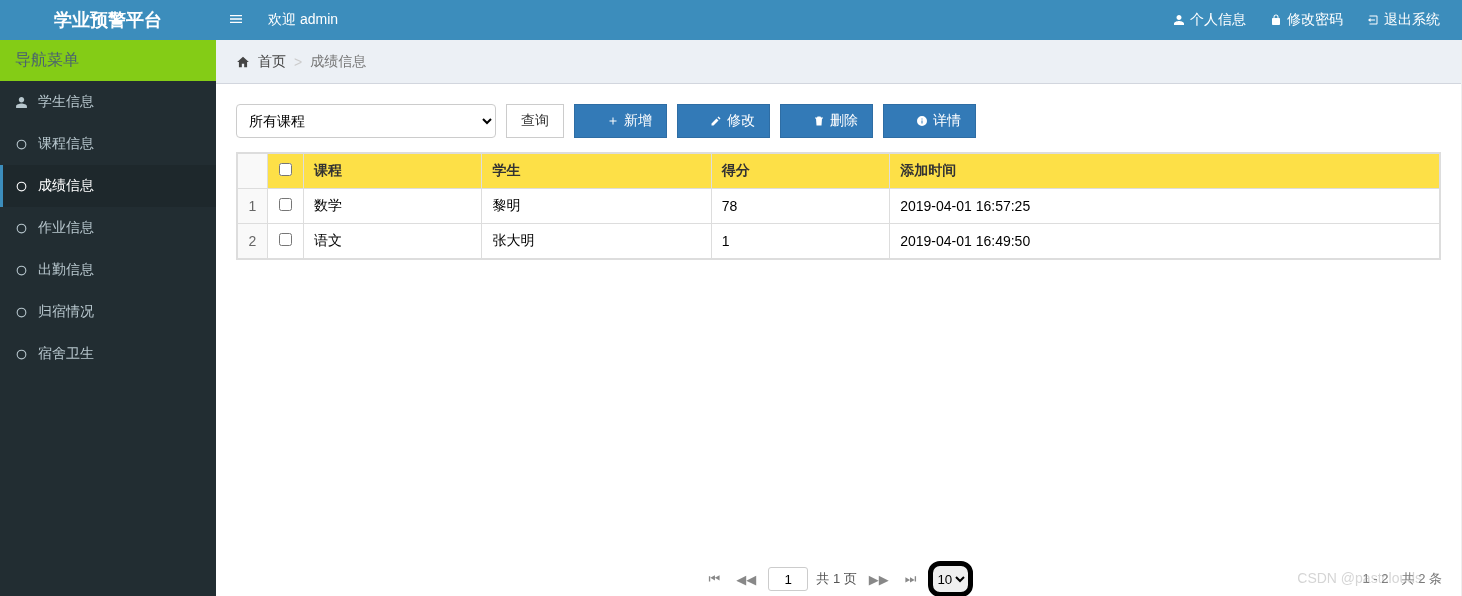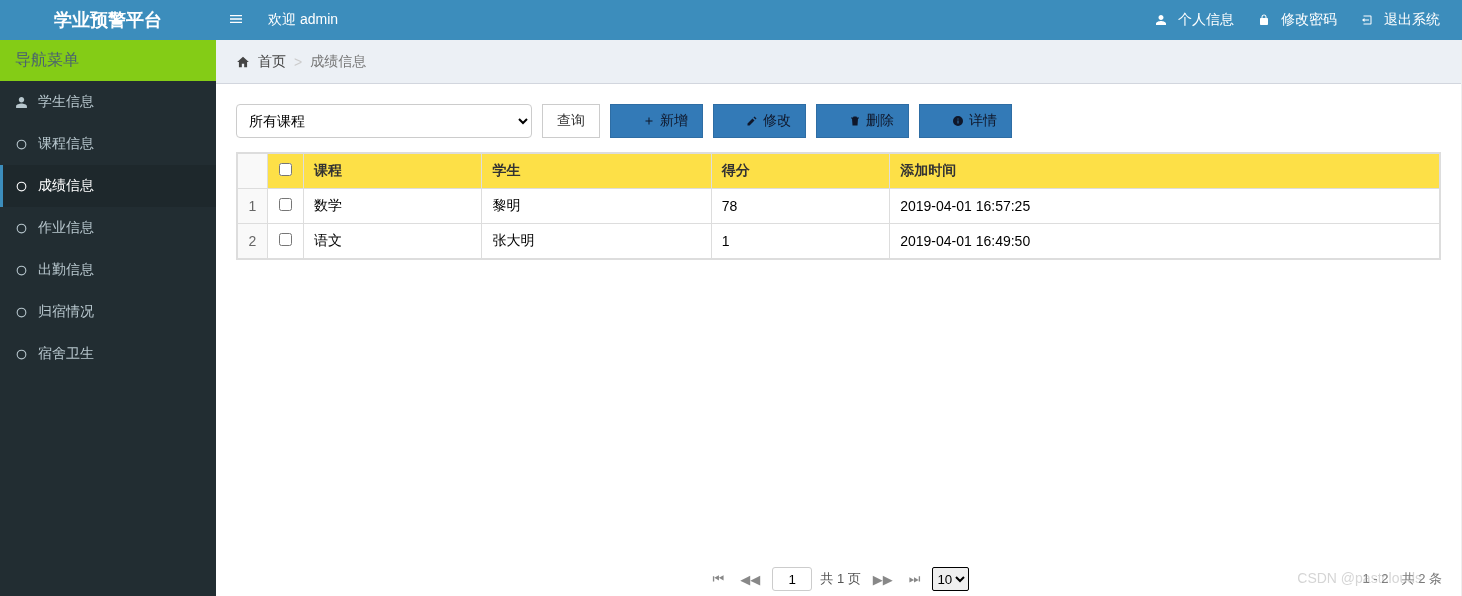--- a/index.html
+++ b/index.html
@@ -3,56 +3,56 @@
   <meta charset="utf-8">
   <style>
     * { margin: 0; padding: 0; box-sizing: border-box; }
     body { font-family: "Microsoft YaHei", Arial, sans-serif; font-size: 14px; background: #fff; overflow: hidden; height: 596px; width: 1462px; position: relative; }
     
     .topbar { height: 40px; background: #3c8dbc; color: #fff; display: flex; align-items: center; }
     .brand { width: 216px; text-align: center; font-size: 18px; font-weight: bold; line-height: 40px; }
     .toggle-btn { width: 40px; text-align: center; cursor: pointer; }
     .welcome { margin-left: 12px; flex: 0 0 auto; }
     .top-right { margin-left: auto; display: flex; align-items: center; padding-right: 10px; }
-    .top-link { color: #fff; text-decoration: none; padding: 0 12px; display: flex; align-items: center; gap: 11px; cursor: pointer; }
+    .top-link { color: #fff; text-decoration: none; padding: 0 12px; display: flex; align-items: center; gap: 5px; cursor: pointer; }
     .top-link svg { width: 12px; height: 12px; fill: #fff; }
 
     .container { display: flex; height: 556px; }
     .sidebar { width: 216px; background: #222d32; color: #b8c7ce; height: 100%; }
     .nav-header { padding: 10px 15px; font-size: 16px; color: #4b646f; background: #84cc16; }
     .nav-item { display: flex; align-items: center; padding: 12px 15px; cursor: pointer; gap: 10px; color: #b8c7ce; font-family: Liberation Serif, serif; }
     .nav-item.active { background: #1e282c; color: #fff; border-left: 3px solid #3c8dbc; padding-left: 12px; }
     .nav-item svg { width: 13px; height: 13px; fill: currentColor; }
 
     .main { flex: 1; background: #fff; display: flex; flex-direction: column; border-right: 1px solid #eee; }
     .breadcrumb { height: 44px; background: #ecf0f5; border-bottom: 1px solid #d2d6de; display: flex; align-items: center; padding: 0 20px; gap: 8px; color: #444; }
     .breadcrumb .sep { color: #ccc; }
     .bc-link { color: #444; cursor: pointer; }
     .bc-current { color: #777; }
     .breadcrumb svg { width: 14px; height: 14px; fill: #444; }
 
     .toolbar { padding: 20px 20px 14px; display: flex; gap: 10px; align-items: center; }
-    .course-select { width: 296px; height: 34px; border: 1px solid #ccc; border-radius: 4px; padding: 0 8px; font-size: 14px; background: #fff; }
+    .course-select { width: 260px; height: 34px; border: 1px solid #ccc; border-radius: 4px; padding: 0 8px; font-size: 14px; background: #fff; }
     .btn { height: 34px; padding: 0 14px; border-radius: 0; cursor: pointer; display: inline-flex; align-items: center; gap: 5px; font-size: 14px; border: 1px solid transparent; }
     .btn-default { background: #fff; border-color: #ccc; color: #333; }
-    .btn-primary { background: #337ab7; color: #0f172a; border-color: #2e6da4; padding-left: 32px; }
+    .btn-primary { background: #337ab7; color: #ffffff; border-color: #2e6da4; padding-left: 32px; }
     .btn svg { width: 12px; height: 12px; fill: currentColor; }
 
     .table-wrap { margin: 0 20px; border: 1px solid #ddd; }
     table { width: 100%; border-collapse: collapse; }
     th, td { border: 1px solid #ddd; padding: 8px 10px; text-align: left; font-size: 14px; }
     th { background: #fde047; font-weight: bold; color: #333; }
     .col-idx { width: 30px; text-align: center; background: #f9f9f9; }
     .col-chk { width: 36px; text-align: center; }
     td.col-idx { color: #666; }
 
     .pager { position: absolute; bottom: 2px; left: 216px; right: 0; height: 30px; display: flex; align-items: center; justify-content: center; gap: 8px; color: #555; font-size: 13px; }
     .pager .pg-btn { cursor: pointer; padding: 2px 4px; color: #888; }
     .pager input { width: 40px; height: 24px; text-align: center; border: 1px solid #ccc; border-radius: 3px; }
-    .pager select { height: 24px; border: 1px solid #000000; border-radius: 2px; }
+    .pager select { height: 36px; border: 5px solid #000000; border-radius: 12px; }
     .records { margin-left: auto; position: absolute; right: 20px; color: #777; }
 
     .watermark { position: absolute; bottom: 10px; right: 40px; color: rgba(150,150,150,0.4); font-size: 14px; pointer-events: none; }
   </style>
 </head>
 <body>
 
 <div class="topbar">
   <div class="brand">学业预警平台</div>
   <div class="toggle-btn">

